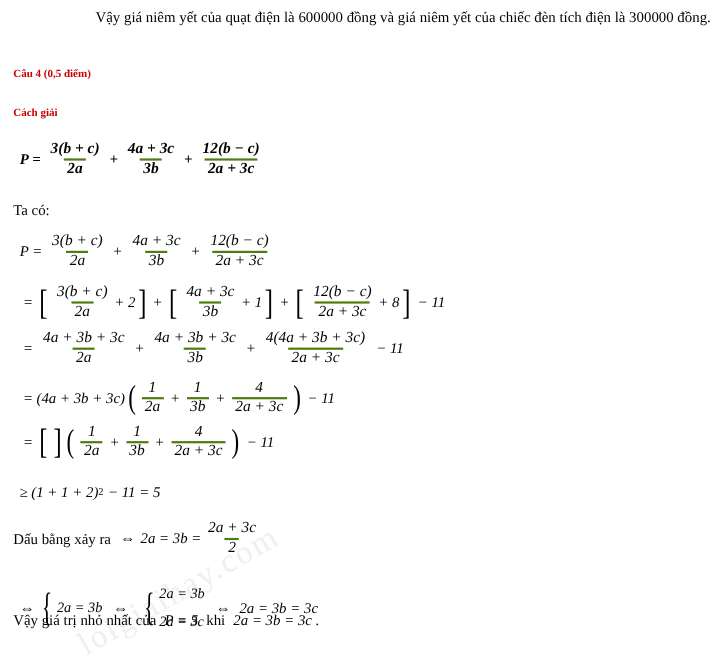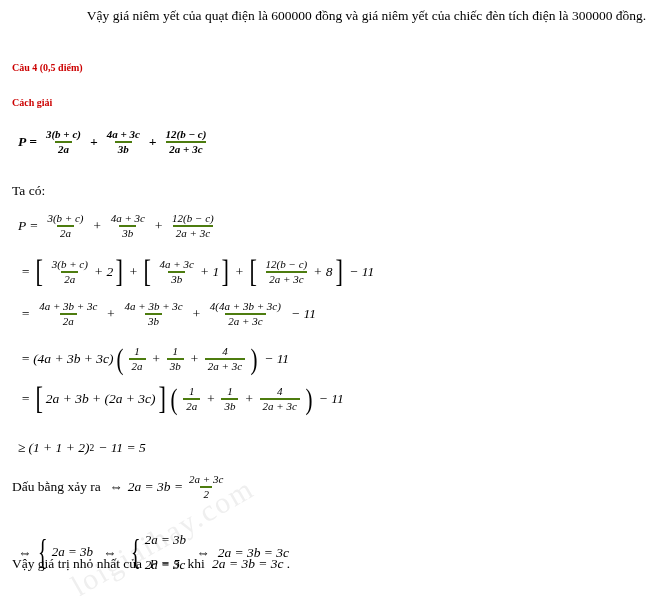--- a/index.html
+++ b/index.html
@@ -99,21 +99,21 @@
 
   
   .frac {
     display: inline-flex;
     flex-direction: column;
     align-items: center;
     justify-content: center;
     vertical-align: middle;
     margin: 0 3px;
     line-height: 1.15;
-    font-size: 11px;
+    font-size: 14px;
   }
   .frac .num { padding: 0 3px; }
   .frac .den { padding: 0 3px; border-top: 2px solid #4d7c0f; }
 
   .op { margin: 0 3px; }
 
   
   .paren, .brack, .bracebig {
     display: inline-flex;
     align-items: center;
@@ -273,21 +273,20 @@
         <span class="num">4</span>
         <span class="den">2a + 3c</span>
       </span>
       <span class="paren">)</span>
       <span style="margin-left:4px;">− 11</span>
     </div>
 
     <div class="math m5">
       <span class="op">=</span>
       <span class="brack">[</span>
-      <span>2a + 3b + (2a + 3c)</span>
       <span class="brack">]</span>
       <span class="paren">(</span>
       <span class="frac">
         <span class="num">1</span>
         <span class="den">2a</span>
       </span>
       <span class="op">+</span>
       <span class="frac">
         <span class="num">1</span>
         <span class="den">3b</span>

